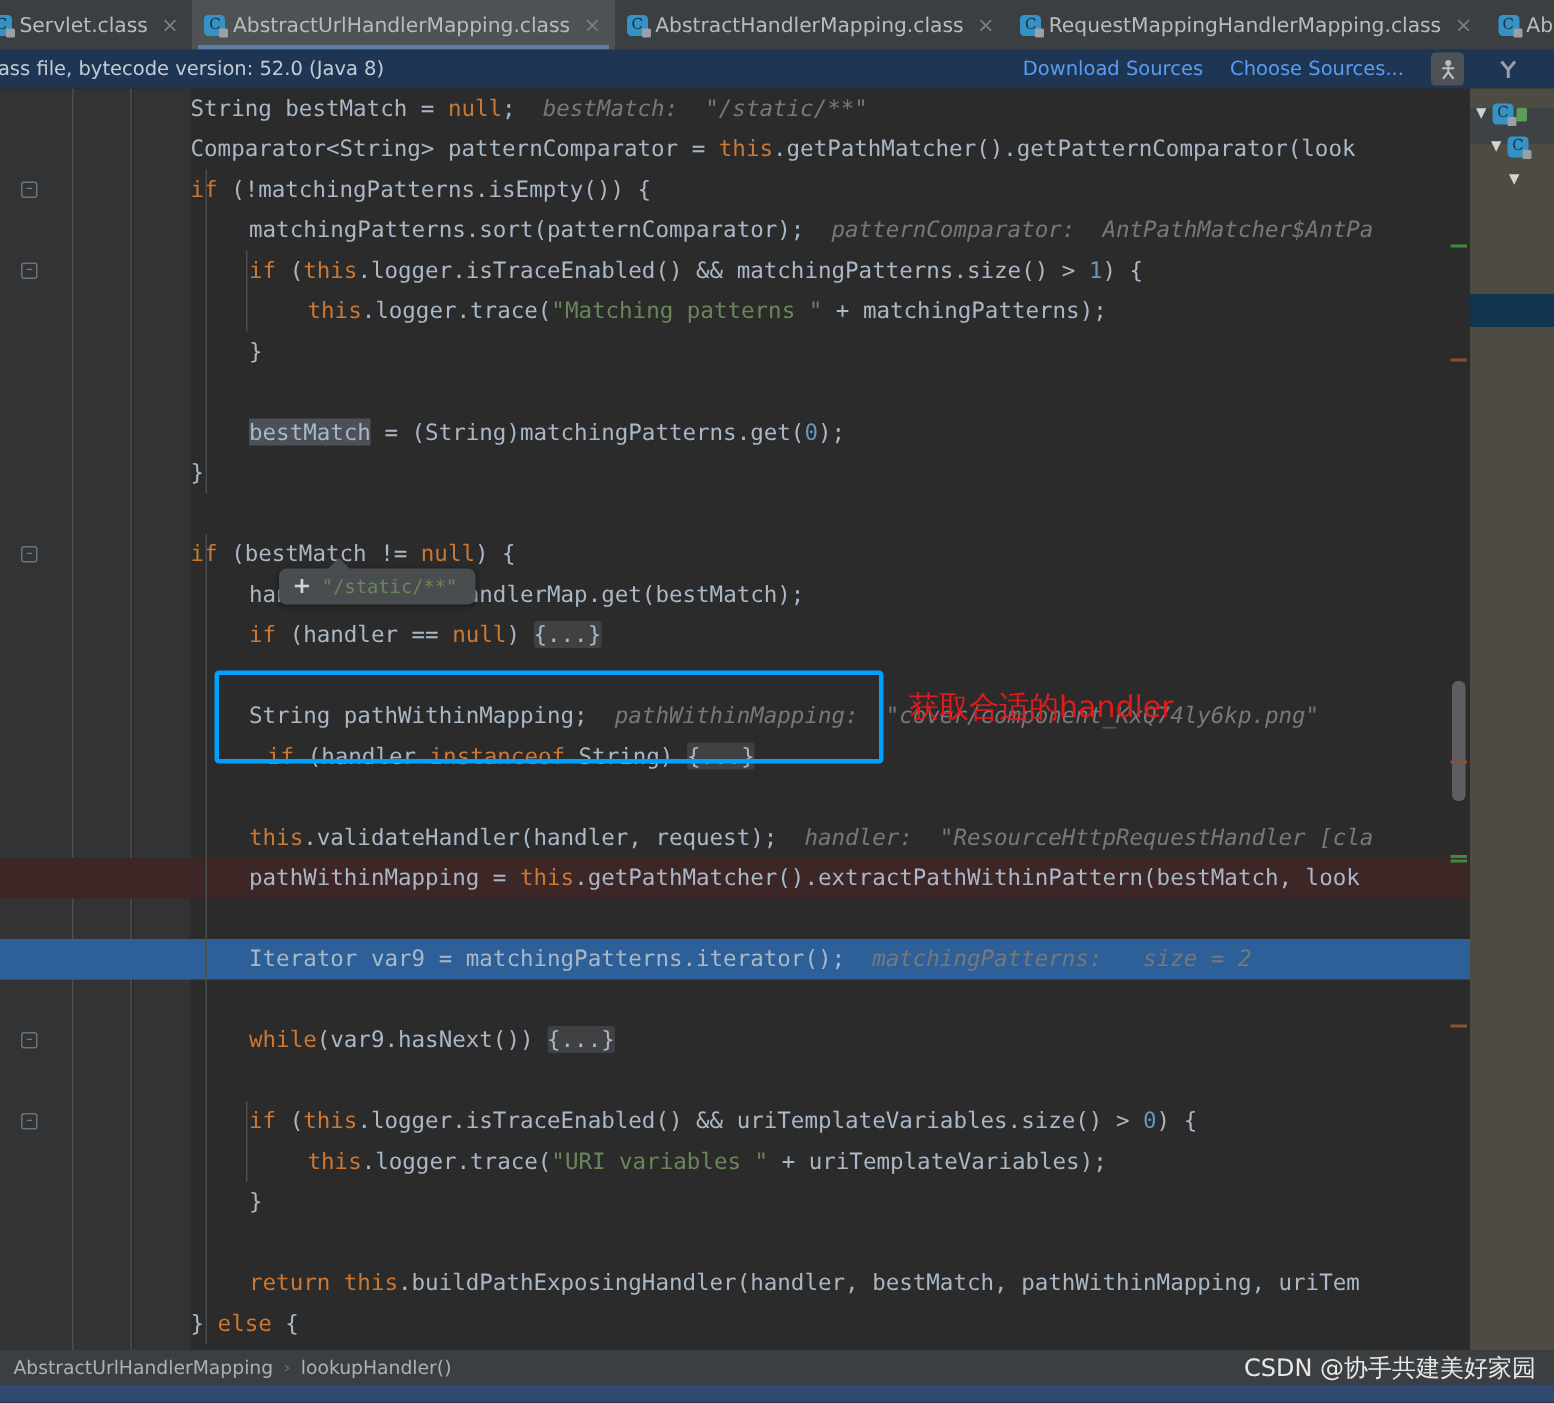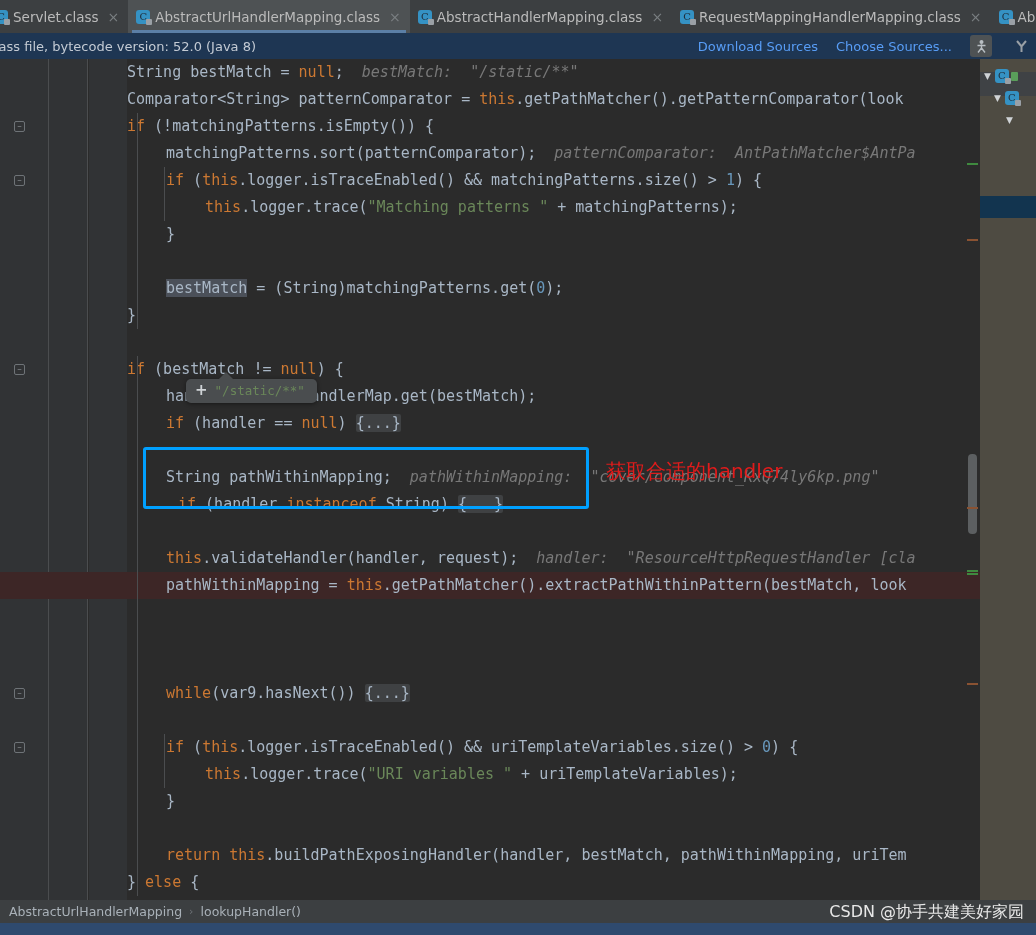--- a/index.html
+++ b/index.html
@@ -49,21 +49,21 @@
 
   
   .infobar {
     position: absolute; left: 0; top: 33px; width: 1036px; height: 26px;
     background: #1e3653; display: flex; align-items: center;
     font-size: 13px; color: #c4cbd4;
   }
   .infobar .msg { margin-left: -5px; white-space: nowrap; }
   .infobar .links {
     margin-left: auto; display: flex; align-items: center; gap: 18px;
-    padding-right: 4px;
+    padding-right: 20px;
   }
   .infobar .link { color: #589df6; font-size: 13px; white-space: nowrap; }
   .tbicon {
     width: 22px; height: 22px; display: flex; align-items: center;
     justify-content: center; color: #9fa5aa; font-size: 14px;
   }
   .tbicon.sel { background: #4e5254; border-radius: 3px; }
 
   
   .editor {
@@ -251,20 +251,21 @@
         <span class="foldmark" style="top: 305px;">–</span>
         <div class="line" style="top: 297px;"><div class="gA"></div><div class="gB"></div><div class="gC"></div><span class="txt" style="left: 127px;"><span class="kw">if</span><span class="pln"> (bestMatch != </span><span class="kw">null</span><span class="pln">) {</span></span></div>
         <div class="line" style="top: 324px;"><div class="gA"></div><div class="gB"></div><div class="gC"></div><span class="txt" style="left: 166px;"><span class="pln">handler = </span><span class="kw">this</span><span class="pln">.handlerMap.get(bestMatch);</span></span></div>
         <div class="line" style="top: 351px;"><div class="gA"></div><div class="gB"></div><div class="gC"></div><span class="txt" style="left: 166px;"><span class="kw">if</span><span class="pln"> (handler == </span><span class="kw">null</span><span class="pln">) </span><span class="fold">{...}</span></span></div>
         <div class="line" style="top: 378px;"><div class="gA"></div><div class="gB"></div><div class="gC"></div><span class="txt" style="left: 127px;"></span></div>
         <div class="line" style="top: 405px;"><div class="gA"></div><div class="gB"></div><div class="gC"></div><span class="txt" style="left: 166px;"><span class="pln">String pathWithinMapping;  </span><span class="hint">pathWithinMapping:  "cover/component_KxQ74ly6kp.png"</span></span></div>
         <div class="line" style="top: 432px;"><div class="gA"></div><div class="gB"></div><div class="gC"></div><span class="txt" style="left: 178px;"><span class="kw">if</span><span class="pln"> (handler </span><span class="kw">instanceof</span><span class="pln"> String) </span><span class="fold">{...}</span></span></div>
         <div class="line" style="top: 459px;"><div class="gA"></div><div class="gB"></div><div class="gC"></div><span class="txt" style="left: 127px;"></span></div>
         <div class="line" style="top: 486px;"><div class="gA"></div><div class="gB"></div><div class="gC"></div><span class="txt" style="left: 166px;"><span class="kw">this</span><span class="pln">.validateHandler(handler, request);  </span><span class="hint">handler:  "ResourceHttpRequestHandler [cla</span></span></div>
         <div class="line hl-red" style="top: 513px;"><div class="gA"></div><div class="gB"></div><div class="gC"></div><span class="txt" style="left: 166px;"><span class="pln">pathWithinMapping = </span><span class="kw">this</span><span class="pln">.getPathMatcher().extractPathWithinPattern(bestMatch, look</span></span></div>
+        <div class="line hl-blue" style="top: 567px;"><div class="gA"></div><div class="gB"></div><div class="gC"></div><span class="txt" style="left: 166px;"><span class="pln">Iterator var9 = matchingPatterns.iterator();  </span><span class="hint">matchingPatterns:   size = 2</span></span></div>
         <div class="line" style="top: 594px;"><div class="gA"></div><div class="gB"></div><div class="gC"></div><span class="txt" style="left: 127px;"></span></div>
         <span class="foldmark" style="top: 629px;">–</span>
         <div class="line" style="top: 621px;"><div class="gA"></div><div class="gB"></div><div class="gC"></div><span class="txt" style="left: 166px;"><span class="kw">while</span><span class="pln">(var9.hasNext()) </span><span class="fold">{...}</span></span></div>
         <div class="line" style="top: 648px;"><div class="gA"></div><div class="gB"></div><div class="gC"></div><span class="txt" style="left: 127px;"></span></div>
         <span class="foldmark" style="top: 683px;">–</span>
         <div class="line" style="top: 675px;"><div class="gA"></div><div class="gB"></div><div class="gC"></div><span class="txt" style="left: 166px;"><span class="kw">if</span><span class="pln"> (</span><span class="kw">this</span><span class="pln">.logger.isTraceEnabled() &amp;&amp; uriTemplateVariables.size() &gt; </span><span class="num">0</span><span class="pln">) {</span></span></div>
         <div class="line" style="top: 702px;"><div class="gA"></div><div class="gB"></div><div class="gC"></div><span class="txt" style="left: 205px;"><span class="kw">this</span><span class="pln">.logger.trace(</span><span class="str">"URI variables "</span><span class="pln"> + uriTemplateVariables);</span></span></div>
         <div class="line" style="top: 729px;"><div class="gA"></div><div class="gB"></div><div class="gC"></div><span class="txt" style="left: 166px;"><span class="pln">}</span></span></div>
         <div class="line" style="top: 756px;"><div class="gA"></div><div class="gB"></div><div class="gC"></div><span class="txt" style="left: 127px;"></span></div>
         <div class="line" style="top: 783px;"><div class="gA"></div><div class="gB"></div><div class="gC"></div><span class="txt" style="left: 166px;"><span class="kw">return</span><span class="pln"> </span><span class="kw">this</span><span class="pln">.buildPathExposingHandler(handler, bestMatch, pathWithinMapping, uriTem</span></span></div>

